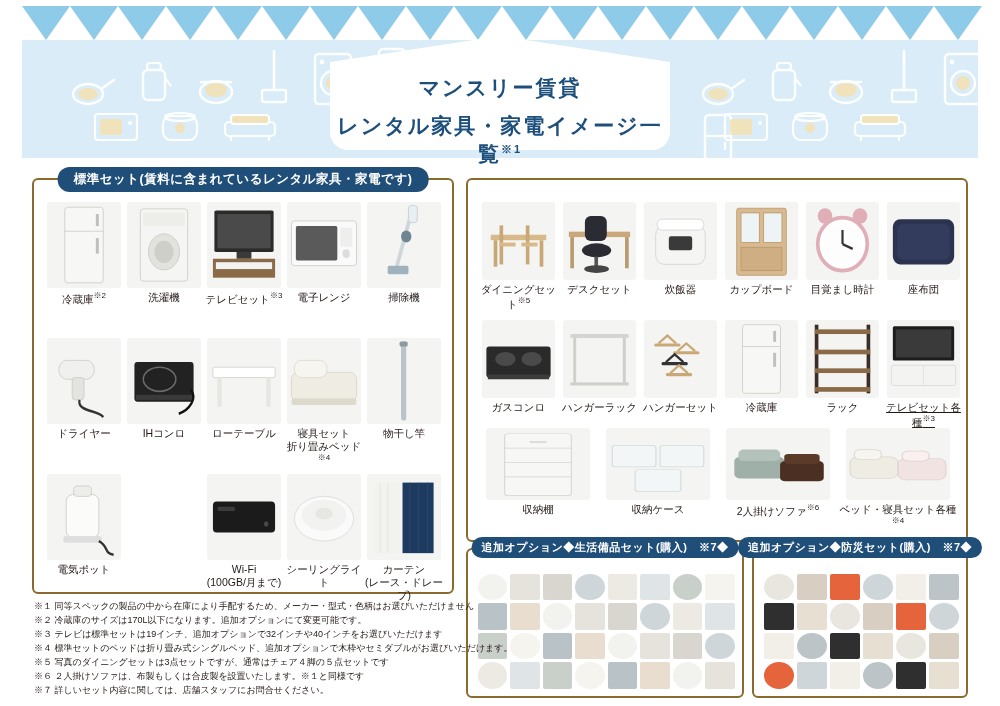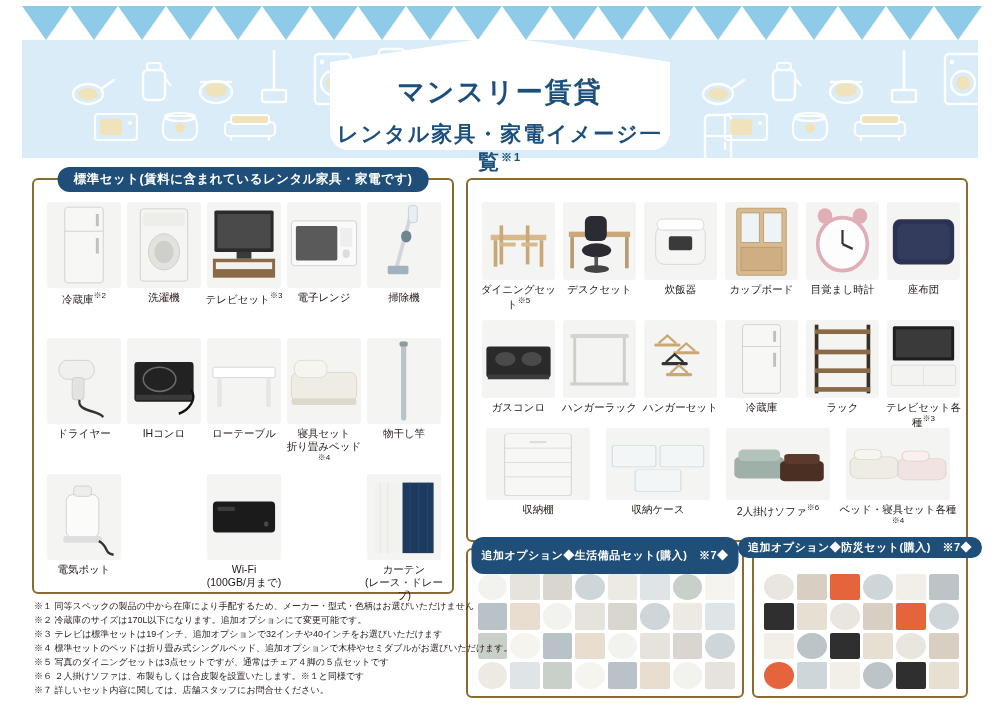--- a/index.html
+++ b/index.html
@@ -50,21 +50,21 @@
   }
   .title-badge:before {
     content:"";
     position:absolute; left:0; top:-26px;
     width:0; height:0;
     border-left:170px solid transparent;
     border-right:170px solid transparent;
     border-bottom:26px solid #ffffff;
   }
   .title-line1 {
-    font-size:27px; font-weight:bold; color:#1c4f7c;
+    font-size:21px; font-weight:bold; color:#1c4f7c;
     letter-spacing:2px; margin-top:12px;
   }
   .title-line2 {
     font-size:21px; font-weight:bold; color:#1c4f7c;
     letter-spacing:2px; margin-top:10px;
   }
   .title-note { font-size:11px; vertical-align:super; }
 
   
   .panel {
@@ -86,21 +86,21 @@
     letter-spacing:0.5px;
   }
 
   #panel-standard { left:32px; top:178px; width:422px; height:416px; }
   #panel-standard .panel-title { left:50%; transform:translateX(-50%); }
 
   #panel-option { left:466px; top:178px; width:502px; height:364px; }
   #panel-option .panel-title { left:50%; transform:translateX(-50%); }
 
   #panel-living { left:466px; top:548px; width:278px; height:150px; }
-  #panel-living .panel-title { left:50%; transform:translateX(-50%); font-size:11px; padding:11px 10px;}
+  #panel-living .panel-title { left:50%; transform:translateX(-50%); font-size:11px; padding:3px 10px;}
 
   #panel-bousai { left:752px; top:548px; width:216px; height:150px; }
   #panel-bousai .panel-title { left:50%; transform:translateX(-50%); font-size:11px; padding:3px 10px;}
 
   
   .grid { position:absolute; left:0; top:0; width:100%; height:100%; }
   .item {
     position:absolute;
     text-align:center;
   }
@@ -409,20 +409,28 @@
       </div>
       <div class="item" style="left: 170px; top: 294px; width: 80px;">
         <div class="thumb" style="width: 74px; height: 86px;"><svg width="74" height="86" viewBox="0 0 100 100" preserveAspectRatio="none">
             <rect x="8" y="32" width="84" height="36" rx="5" fill="#1b1b1b"></rect>
             <rect x="14" y="38" width="24" height="5" rx="2" fill="#3c3c3c"></rect>
             <circle cx="80" cy="58" r="3" fill="#4a4a4a"></circle>
           </svg></div>
         <div class="cap">Wi-Fi
 (100GB/月まで)</div>
       </div>
+      <div class="item" style="left: 250px; top: 294px; width: 80px;">
+        <div class="thumb" style="width: 74px; height: 86px;"><svg width="74" height="86" viewBox="0 0 100 100" preserveAspectRatio="none">
+            <ellipse cx="50" cy="52" rx="40" ry="26" fill="#fafafa" stroke="#d8d8d5"></ellipse>
+            <ellipse cx="50" cy="48" rx="30" ry="18" fill="#f2f2f0"></ellipse>
+            <ellipse cx="50" cy="46" rx="12" ry="7" fill="#e6e6e3"></ellipse>
+          </svg></div>
+        <div class="cap">シーリングライト</div>
+      </div>
       <div class="item" style="left: 330px; top: 294px; width: 80px;">
         <div class="thumb" style="width: 74px; height: 86px;"><svg width="74" height="86" viewBox="0 0 100 100" preserveAspectRatio="none">
             <rect x="10" y="10" width="34" height="82" fill="#f2f2ef"></rect>
             <rect x="48" y="10" width="42" height="82" fill="#1e3a5f"></rect>
             <line x1="18" y1="10" x2="18" y2="92" stroke="#e2e2df"></line>
             <line x1="28" y1="10" x2="28" y2="92" stroke="#e2e2df"></line>
             <line x1="58" y1="10" x2="58" y2="92" stroke="#2a4b78"></line>
             <line x1="70" y1="10" x2="70" y2="92" stroke="#2a4b78"></line>
             <line x1="82" y1="10" x2="82" y2="92" stroke="#2a4b78"></line>
           </svg></div>
@@ -537,21 +545,21 @@
         <div class="thumb" style="width: 73px; height: 78px;"><svg width="73" height="78" viewBox="0 0 100 100" preserveAspectRatio="none">
             <rect x="12" y="6" width="5" height="88" fill="#3a2f27"></rect>
             <rect x="83" y="6" width="5" height="88" fill="#3a2f27"></rect>
             <rect x="12" y="12" width="76" height="6" fill="#8a6a47"></rect>
             <rect x="12" y="38" width="76" height="6" fill="#8a6a47"></rect>
             <rect x="12" y="62" width="76" height="6" fill="#8a6a47"></rect>
             <rect x="12" y="86" width="76" height="6" fill="#8a6a47"></rect>
           </svg></div>
         <div class="cap">ラック</div>
       </div>
-      <div class="item" style="left: 415px; top: 140px; width: 81px;">
+      <div class="item" style="left: 415px; top: 140px; width: 81px; text-decoration: underline;">
         <div class="thumb" style="width: 73px; height: 78px;"><svg width="73" height="78" viewBox="0 0 100 100" preserveAspectRatio="none">
             <rect x="8" y="8" width="84" height="44" rx="2" fill="#1d1d1d"></rect>
             <rect x="12" y="12" width="76" height="36" fill="#3a3a3a"></rect>
             <rect x="6" y="58" width="88" height="26" rx="3" fill="#f3f3f1" stroke="#d6d6d3"></rect>
             <line x1="50" y1="58" x2="50" y2="84" stroke="#ddd"></line>
           </svg></div>
         <div class="cap">テレビセット各種<span class="sup">※3</span></div>
       </div>
       <div class="item" style="left: 10px; top: 248px; width: 120px;">
         <div class="thumb" style="width: 104px; height: 72px;"><svg width="104" height="72" viewBox="0 0 100 100" preserveAspectRatio="none">

